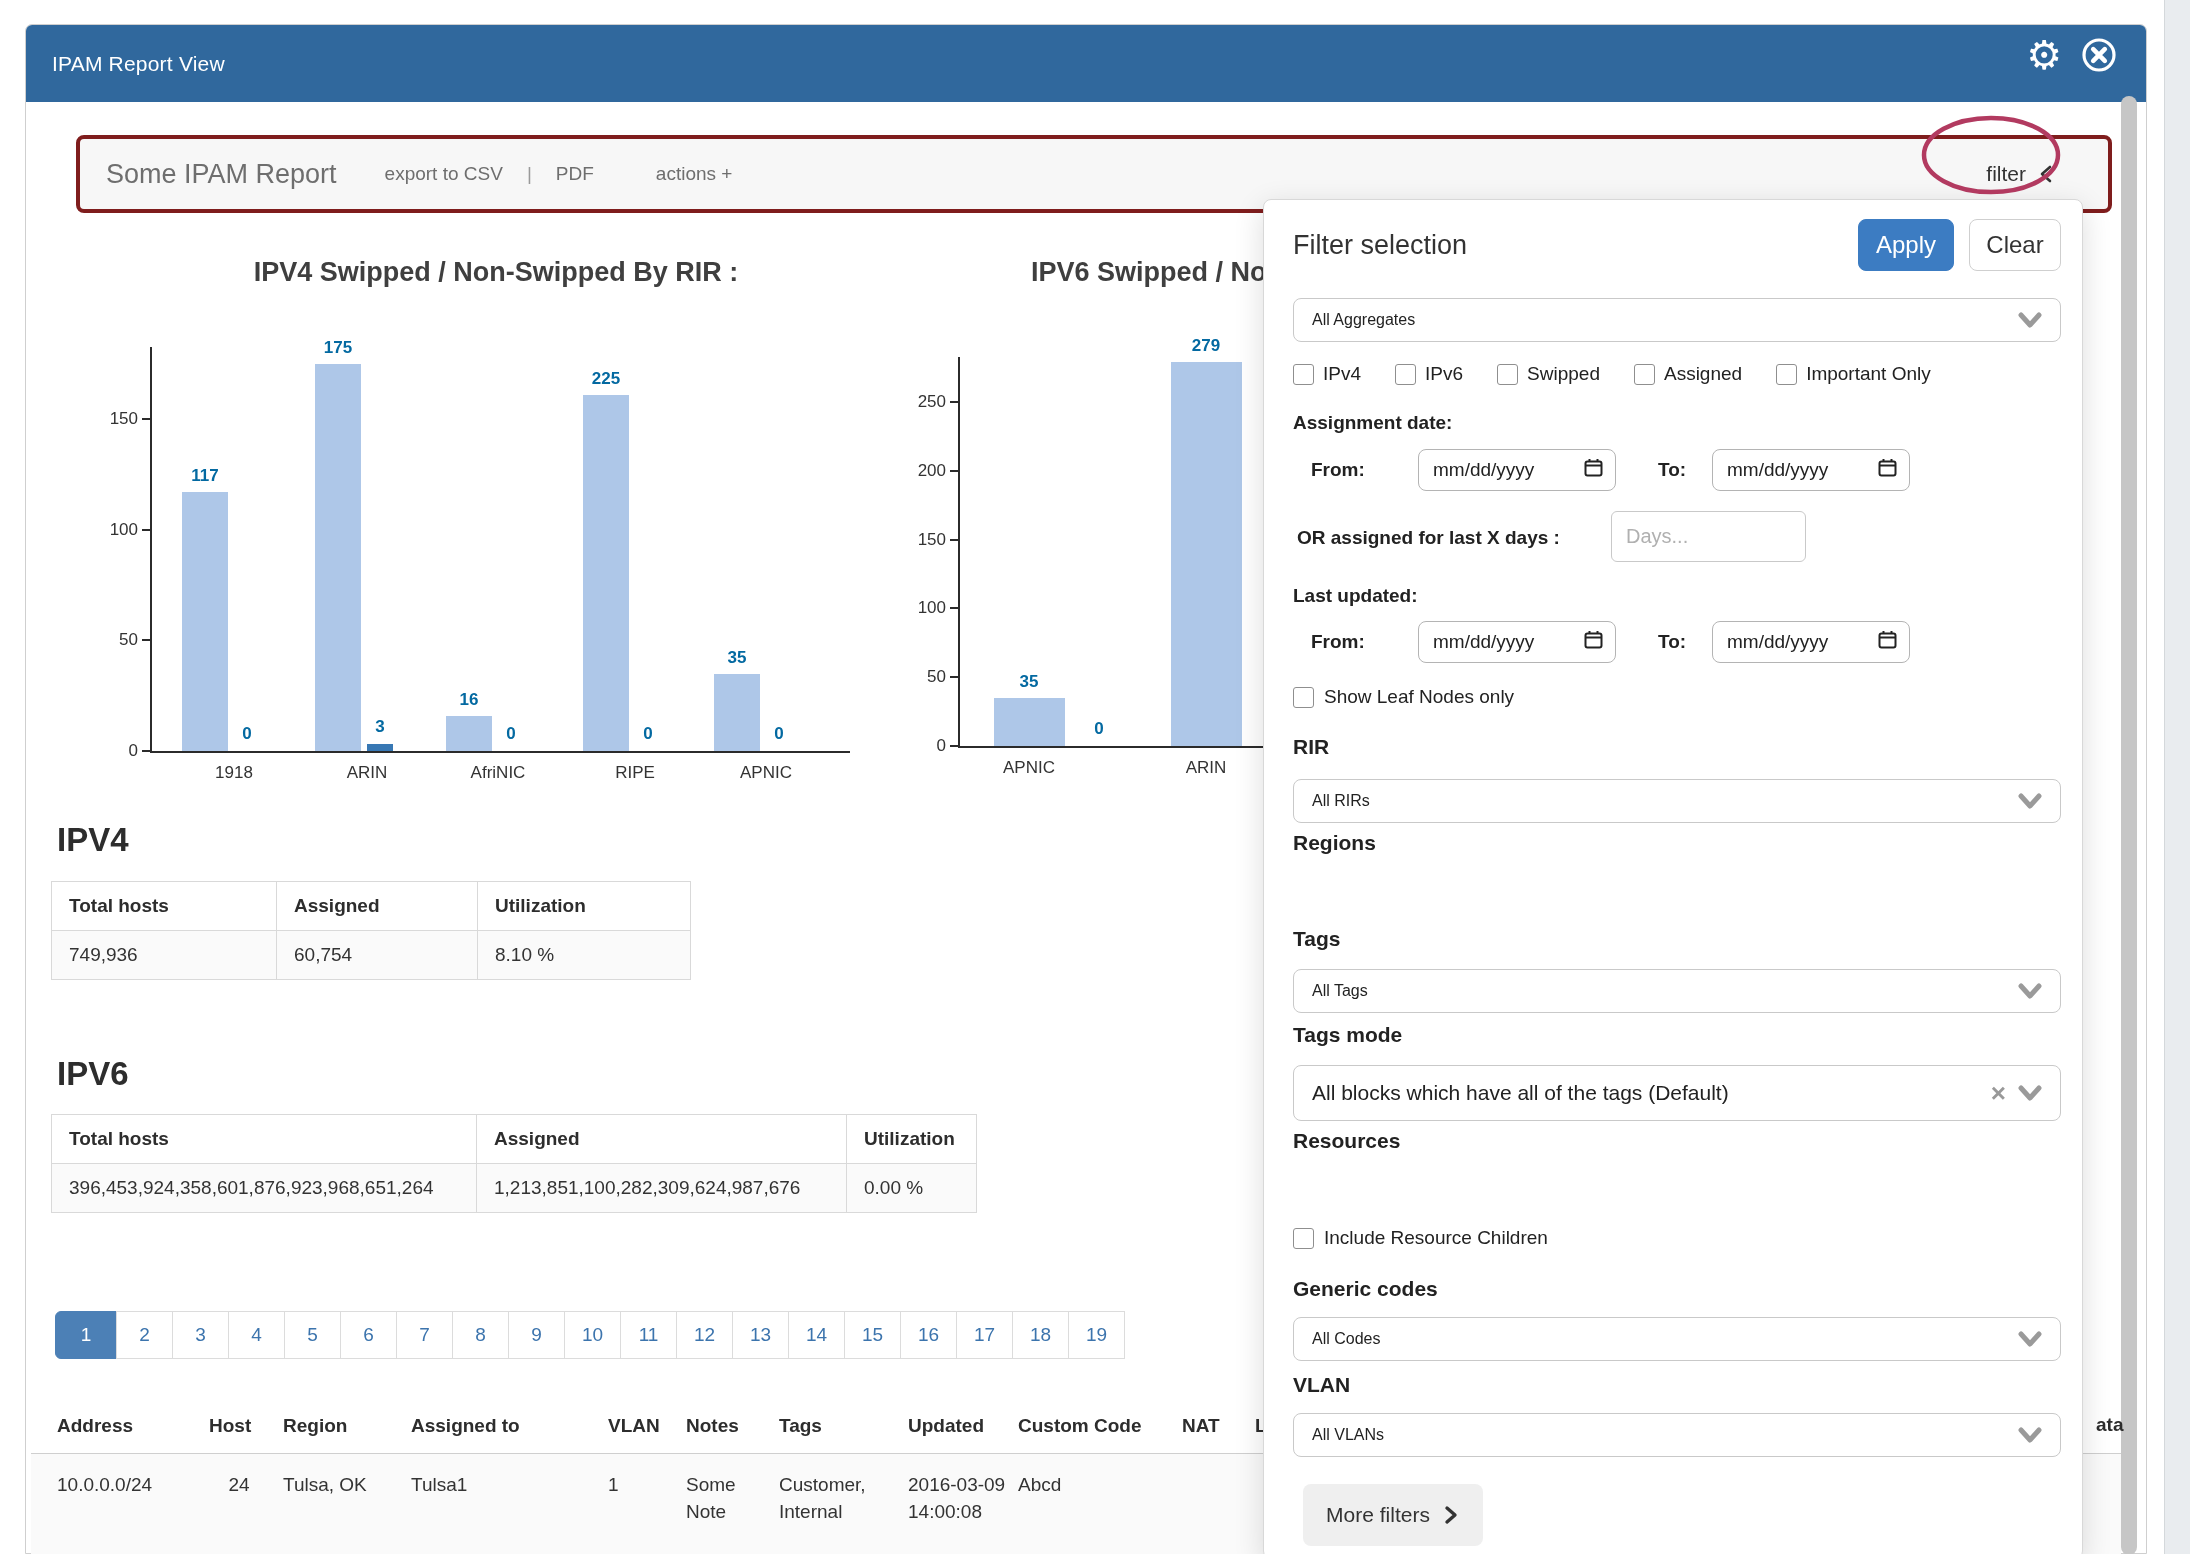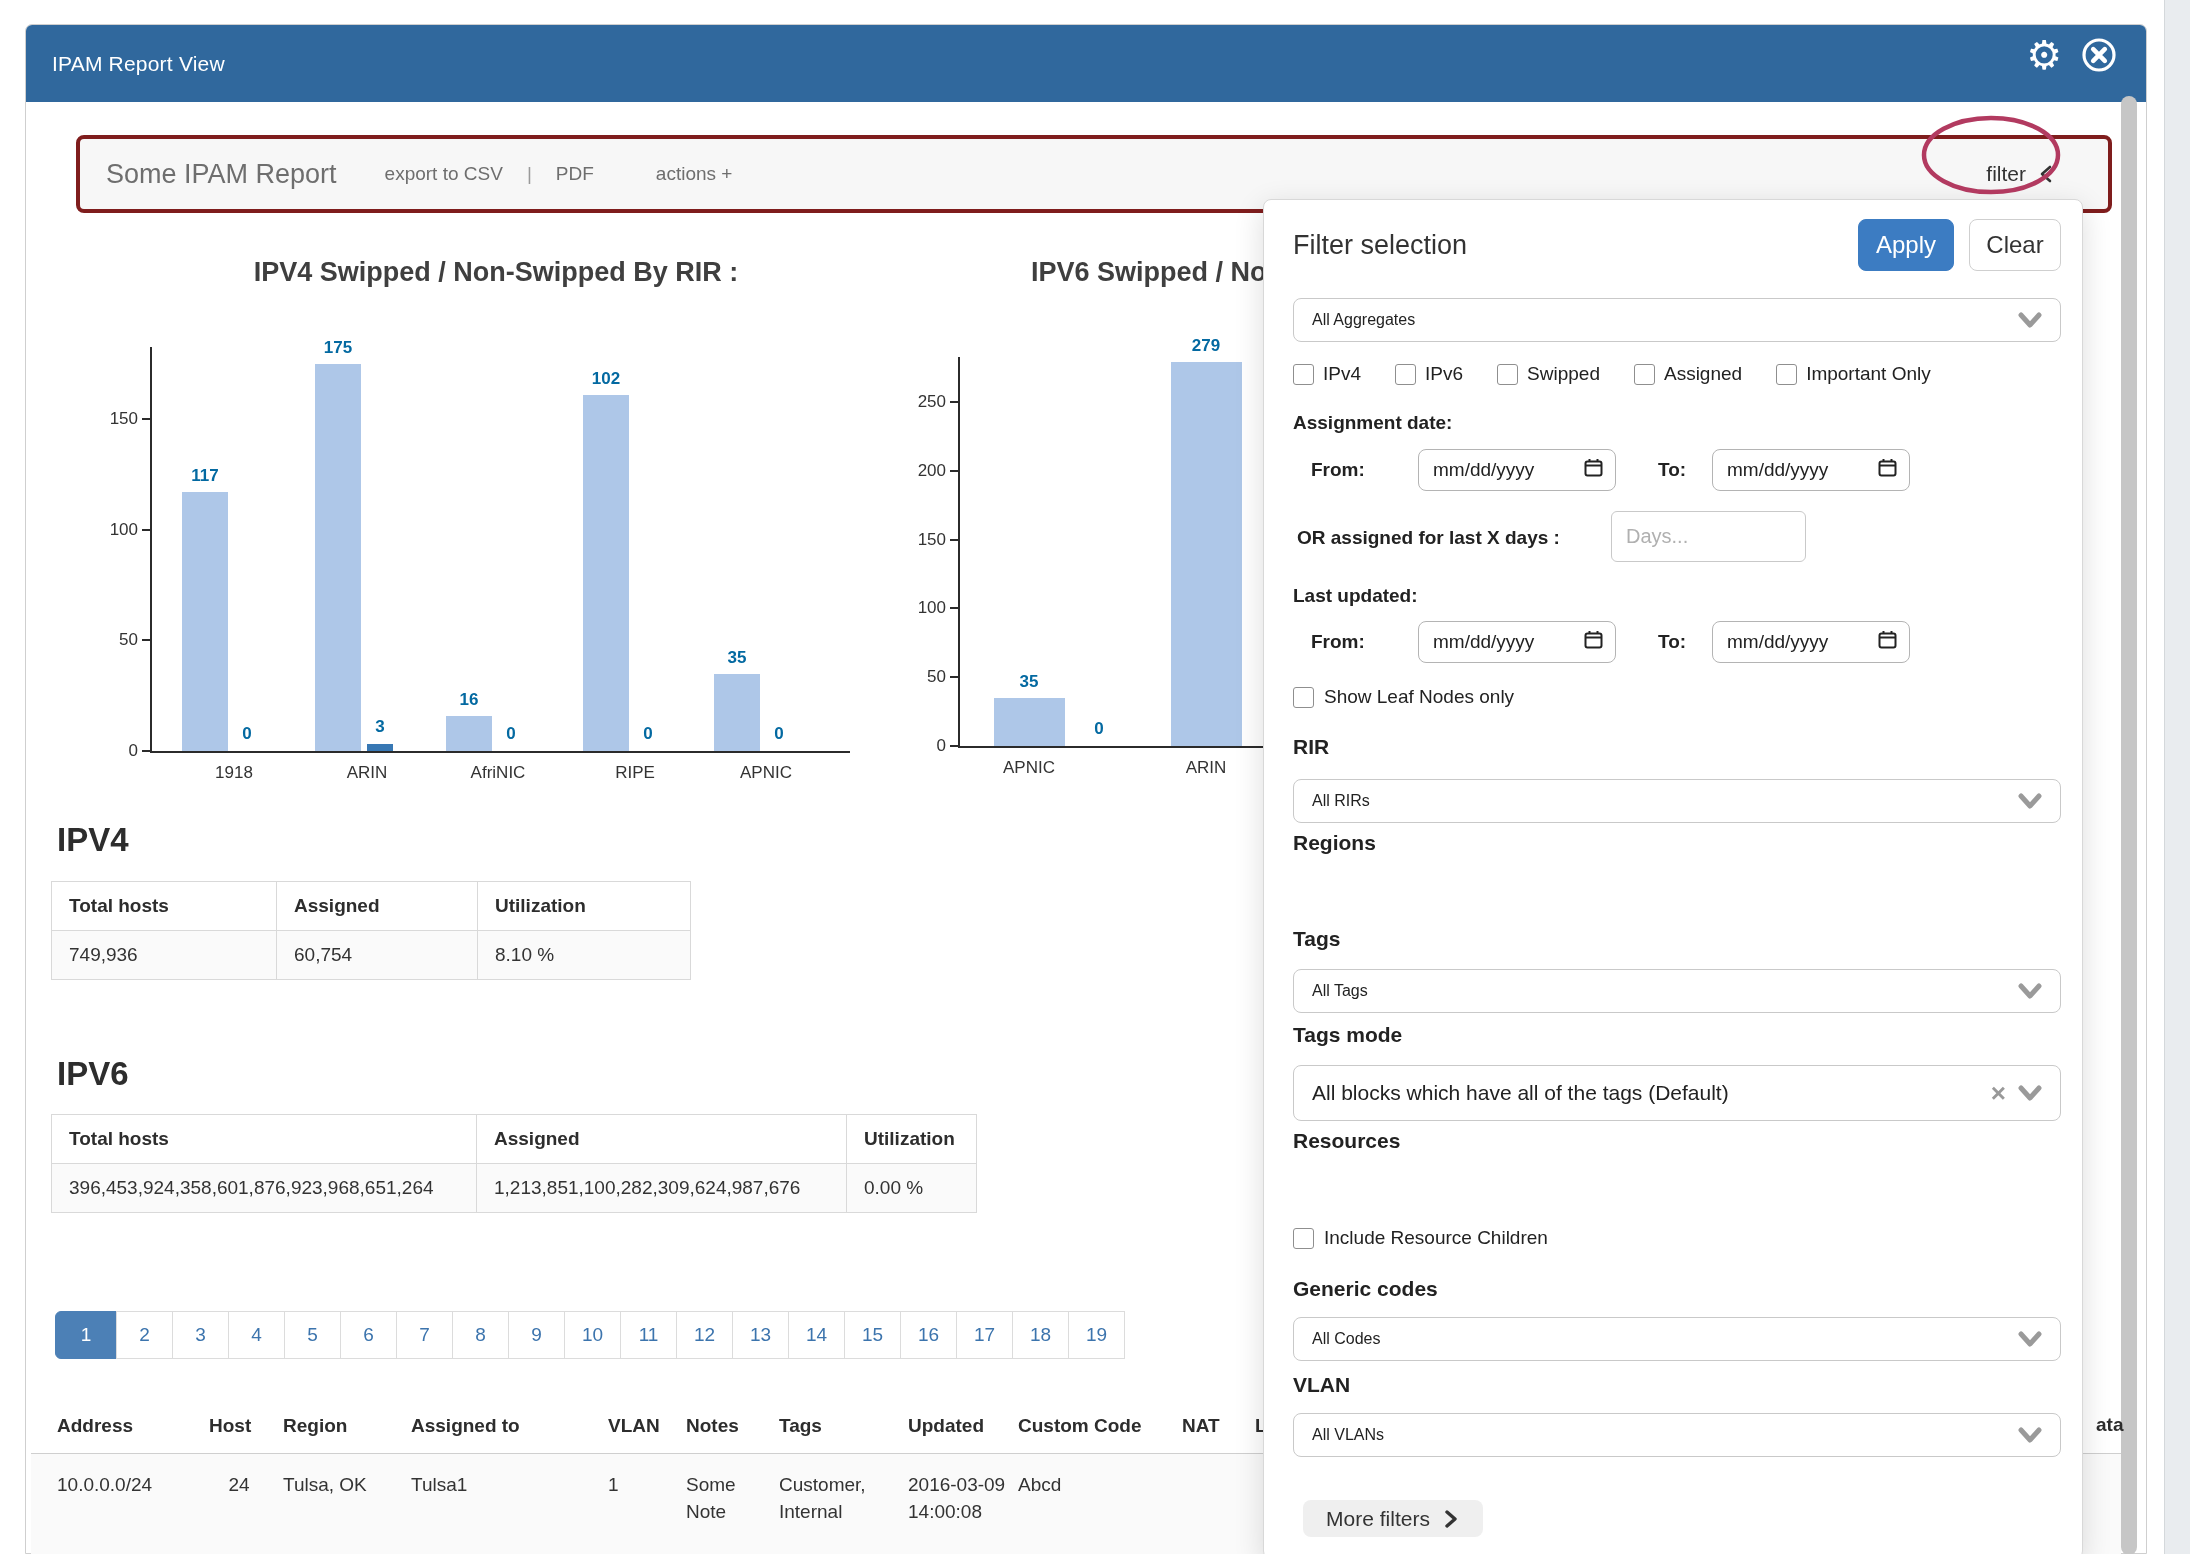--- a/index.html
+++ b/index.html
@@ -81,23 +81,23 @@
   .cbrow{position:absolute;top:163px;left:29px;display:flex;gap:34px;}
   .cbitem{display:flex;align-items:center;gap:9px;font-size:19px;color:#222;}
   .cbline{position:absolute;display:flex;align-items:center;gap:10px;font-size:19px;color:#222;}
   .dateinput{position:absolute;height:42px;width:198px;border:1px solid #b4b4b4;border-radius:8px;
              box-sizing:border-box;background:#fff;display:flex;align-items:center;
              justify-content:space-between;padding:0 11px 0 14px;font-size:19px;color:#222;cursor:text;}
   .daysinput{position:absolute;left:347px;top:311px;width:195px;height:51px;border:1px solid #c9c9c9;
              border-radius:6px;box-sizing:border-box;font-size:20px;color:#333;padding:0 14px;
              font-family:"Liberation Sans",sans-serif;outline:none;}
   .daysinput::placeholder{color:#b0b0b0;}
-  .morefilters{position:absolute;left:39px;top:1284px;width:180px;height:37px;background:#efefef;
+  .morefilters{position:absolute;left:39px;top:1284px;width:180px;height:62px;background:#efefef;
                border:none;border-radius:8px;display:flex;align-items:center;justify-content:center;gap:12px;
-               font-size:21px;color:#333;cursor:pointer;font-family:"Liberation Sans",sans-serif;margin-top:16px;}
+               font-size:21px;color:#333;cursor:pointer;font-family:"Liberation Sans",sans-serif;}
   .xicon{color:#999;font-size:26px;font-weight:bold;line-height:1;margin-left:auto;margin-right:10px;cursor:pointer;}
 
   .ellipse-svg{position:absolute;left:0;top:0;z-index:20;pointer-events:none;}
 </style>
 </head>
 <body>
 
 <div class="stage">
 
   <div class="page-strip"></div>
@@ -152,21 +152,21 @@
         <div class="bar" style="left: 289px; top: 339px; width: 46px; height: 387px; background: rgb(174, 199, 232);"></div>
         <div class="bar" style="left: 341px; top: 719px; width: 26px; height: 7px; background: rgb(56, 120, 180);"></div>
         <div class="val-label" style="left: 277px; top: 313px;">175</div>
         <div class="val-label" style="left: 319px; top: 692px;">3</div>
         <div class="cat-label" style="left: 286px; top: 738px;">ARIN</div>
         <div class="bar" style="left: 420px; top: 691px; width: 46px; height: 35px; background: rgb(174, 199, 232);"></div>
         <div class="val-label" style="left: 408px; top: 665px;">16</div>
         <div class="val-label" style="left: 450px; top: 699px;">0</div>
         <div class="cat-label" style="left: 417px; top: 738px;">AfriNIC</div>
         <div class="bar" style="left: 557px; top: 370px; width: 46px; height: 356px; background: rgb(174, 199, 232);"></div>
-        <div class="val-label" style="left: 545px; top: 344px;">102</div>
+        <div class="val-label" style="left: 545px; top: 344px;">225</div>
         <div class="val-label" style="left: 587px; top: 699px;">0</div>
         <div class="cat-label" style="left: 554px; top: 738px;">RIPE</div>
         <div class="bar" style="left: 688px; top: 649px; width: 46px; height: 77px; background: rgb(174, 199, 232);"></div>
         <div class="val-label" style="left: 676px; top: 623px;">35</div>
         <div class="val-label" style="left: 718px; top: 699px;">0</div>
         <div class="cat-label" style="left: 685px; top: 738px;">APNIC</div>
         <div class="chart-title" style="left: 1005px; top: 232px;">IPV6 Swipped / Non-Swipped By RIR :</div>
         <div class="axis-v" style="left: 932px; top: 332px; height: 391px;"></div>
         <div class="axis-h" style="left: 932px; top: 721px; width: 336px;"></div>
         <div class="tick-label" style="left: 860px; top: 711px;">0</div>

